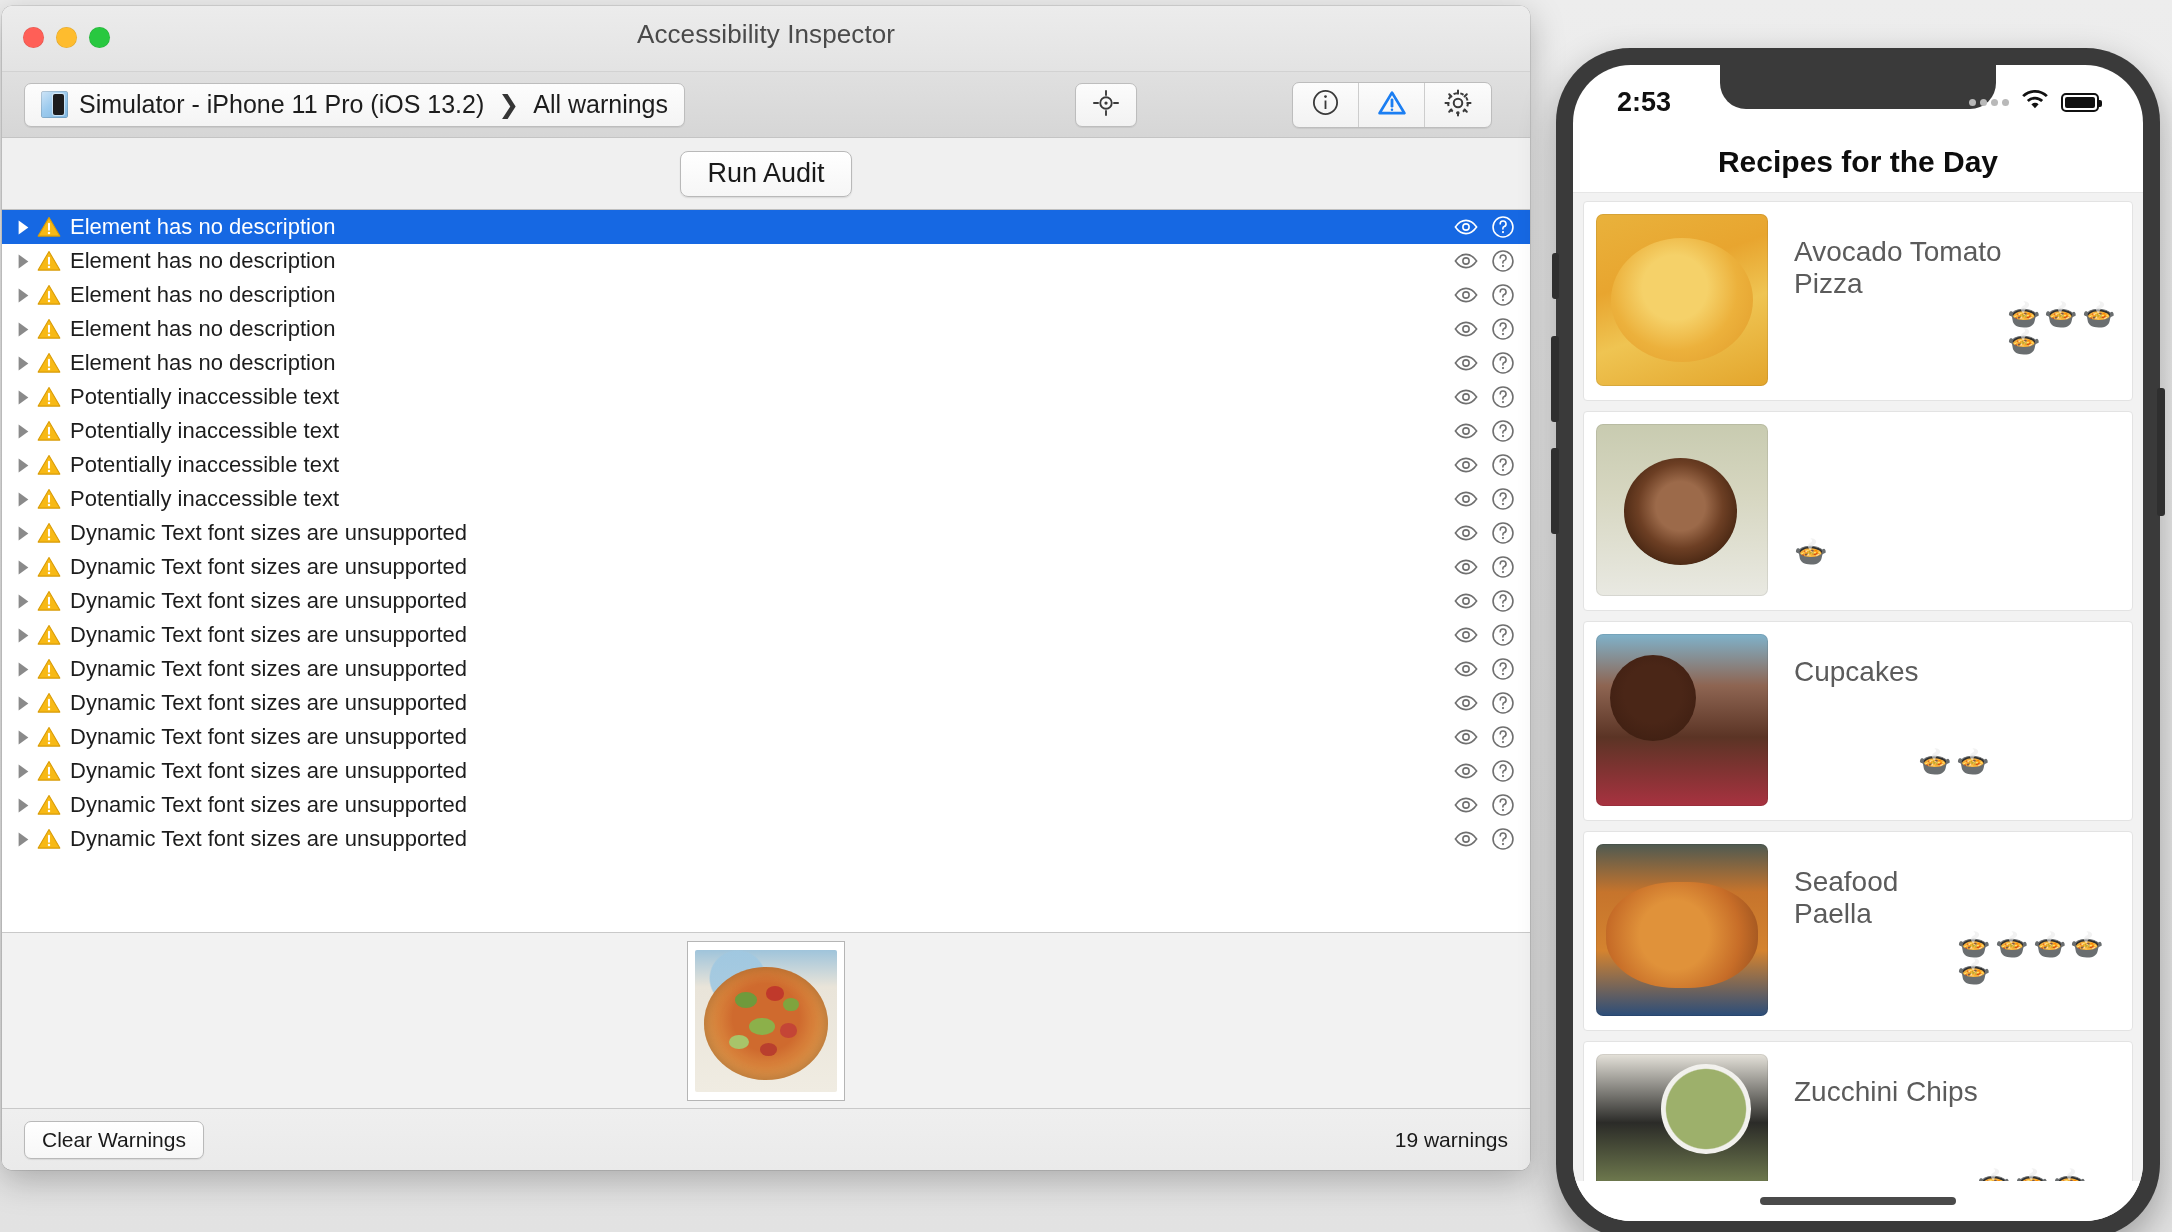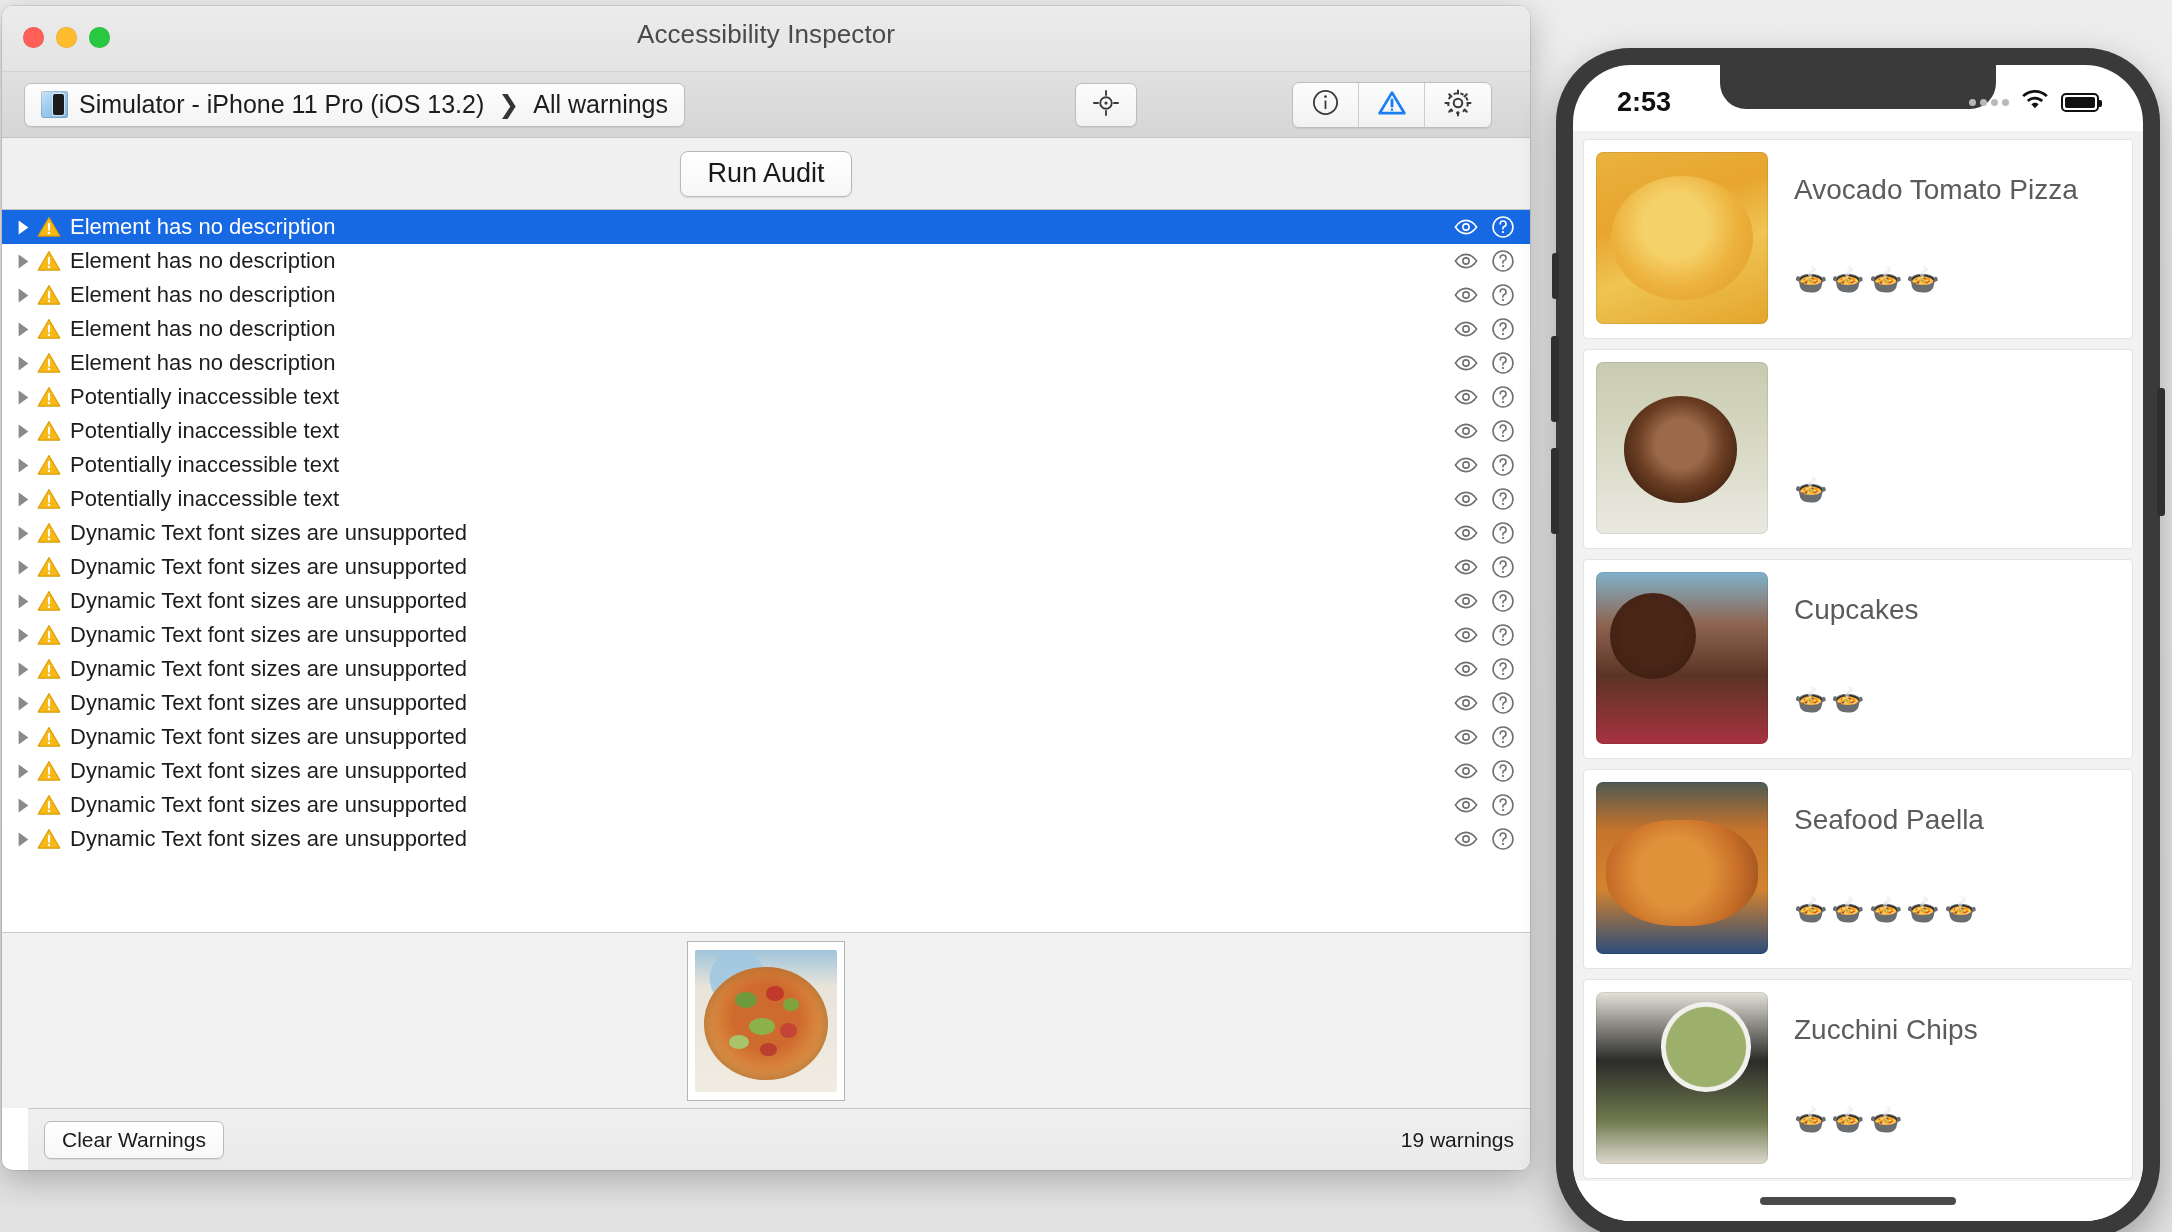--- a/index.html
+++ b/index.html
@@ -146,21 +146,21 @@
     box-shadow: inset 0 0 14px rgba(120,60,20,.55);
   }
   .pizza-photo .topping {
     position: absolute; border-radius: 50%;
   }
 
   
   .statusbar {
     flex: 0 0 62px; background: linear-gradient(180deg,#efefef,#eaeaea);
     border-top: 1px solid #c9c9c9;
-    display: flex; align-items: center; padding: 0 16px; margin-left: 26px;
+    display: flex; align-items: center; padding: 0 22px;
   }
   .clear-btn {
     height: 38px; background: linear-gradient(180deg,#ffffff,#f7f7f7);
     border: .5px solid #b9b9b9; border-radius: 7px;
     box-shadow: 0 1px 1px rgba(0,0,0,.08);
     font-size: 21px; color: #1a1a1a; padding: 0 17px;
     display: flex; align-items: center;
   }
   .warn-count { margin-left: auto; font-size: 21px; color: #1a1a1a; }
 
@@ -226,21 +226,21 @@
     margin: 0 10px 10px 10px; border-radius: 4px;
     height: 200px; display: flex; align-items: flex-start;
     padding: 12px;
   }
   .recipe-photo {
     width: 172px; height: 172px; border-radius: 7px; flex: 0 0 172px;
     overflow: hidden; position: relative;
     box-shadow: inset 0 0 0 1px rgba(0,0,0,.08);
   }
   .recipe-body { flex: 1 1 auto; padding-left: 26px; height: 172px;
-                 display: flex; flex-direction: column; }
+                 display: flex; flex-direction: row; }
   .recipe-name { font-size: 28px; color: #5b5b5b; padding-top: 22px; }
   .recipe-rating { margin-top: auto; padding-bottom: 30px; font-size: 27px; letter-spacing: 4px; line-height: 1; }
   .home-indicator {
     flex: 0 0 40px; display: flex; align-items: center; justify-content: center;
     background: #ffffff;
   }
   .home-indicator i { display:block; width: 196px; height: 8px; border-radius: 4px; background: #4a4a4a; }
 
   
   .ph-pizza { background: linear-gradient(160deg,#e9b23c 0%, #e8a52f 35%, #efc452 60%, #e3a52c 100%); }
@@ -960,20 +960,21 @@
               <path d="M12 8.1c-2 0-3.9.8-5.3 2.2L5 8.6A9.9 9.9 0 0 1 12 5.7c2.7 0 5.2 1.1 7 2.9l-1.7 1.7A7.5 7.5 0 0 0 12 8.1z"></path>
               <path d="M12 2.3c-3.6 0-6.9 1.4-9.3 3.8L1 4.4A15.3 15.3 0 0 1 12 0c4.3 0 8.2 1.7 11 4.4l-1.7 1.7A13.1 13.1 0 0 0 12 2.3z"></path>
             </svg>
           </span>
           <span class="battery">
               <i></i>
             </span>
         </div>
       </div>
 
+      <div class="nav-title">Recipes for the Day</div>
 
       <div class="table-view">
 
       <div class="recipe-card">
             <div class="recipe-photo ph-pizza"></div>
             <div class="recipe-body">
               <div class="recipe-name">Avocado Tomato Pizza</div>
               <div class="recipe-rating">🍲🍲🍲🍲</div>
             </div>
           </div>

